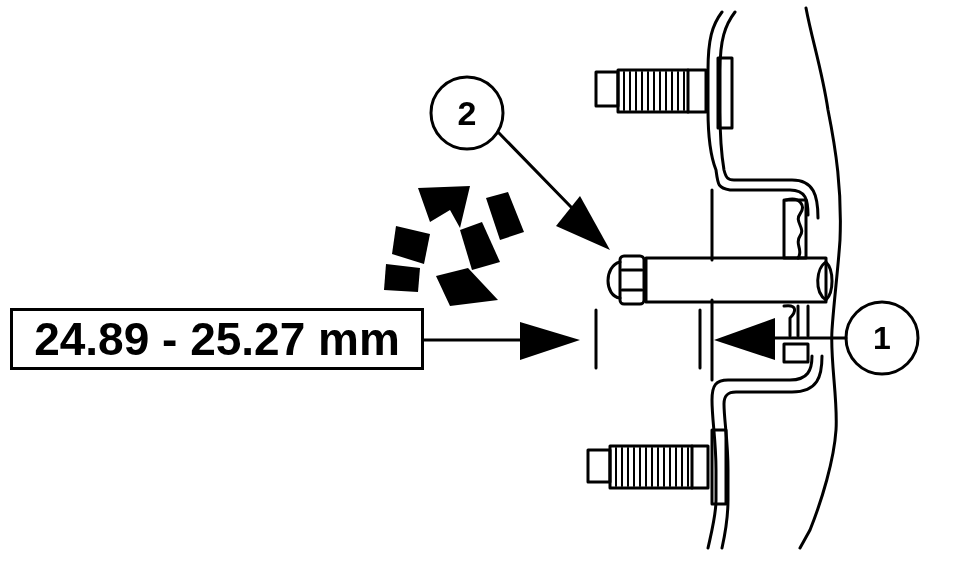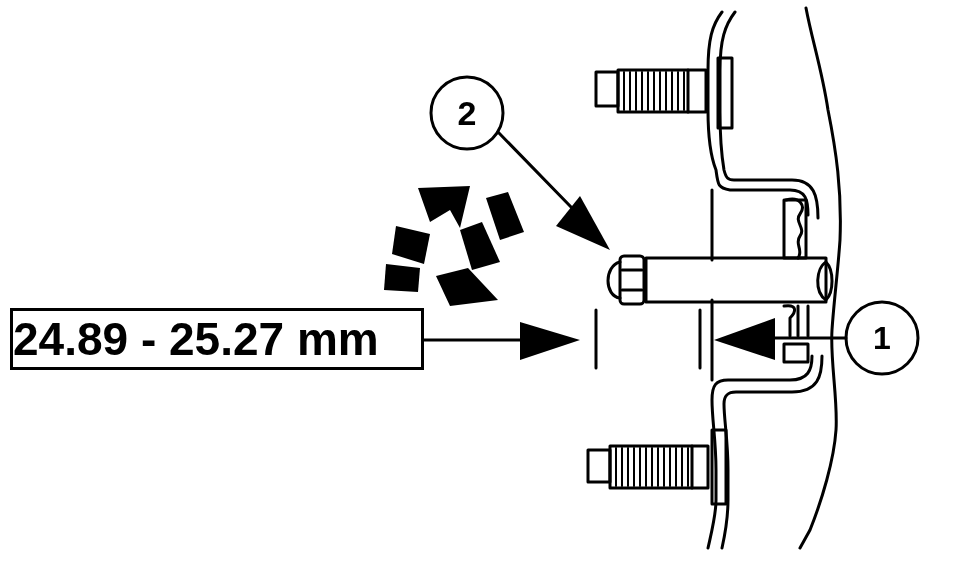--- a/index.html
+++ b/index.html
@@ -2,21 +2,21 @@
 <html><head>
   <meta charset="utf-8">
   <style>
     html, body { margin: 0; padding: 0; background: #ffffff; }
     body { width: 960px; height: 561px; overflow: hidden; position: relative; }
     .canvas { position: absolute; left: 0; top: 0; width: 960px; height: 561px; }
     .dim-box {
       position: absolute; left: 10px; top: 308px; width: 414px; height: 62px;
       border: 3px solid #000; box-sizing: border-box; background: #fff;
       font-family: "Liberation Sans", sans-serif; font-weight: bold;
-      font-size: 46px; line-height: 56px; color: #000; 
+      font-size: 46px; line-height: 56px; color: #000; text-align: center;
       letter-spacing: 0px; white-space: nowrap;
     }
     .callout-label {
       position: absolute; font-family: "Liberation Sans", sans-serif;
       font-weight: bold; color: #000; text-align: center;
     }
     .callout-2 { left: 432px; top: 80px; width: 70px; height: 70px; line-height: 66px; font-size: 34px; }
     .callout-1 { left: 846px; top: 302px; width: 72px; height: 72px; line-height: 72px; font-size: 32px; }
   </style>
 </head>

